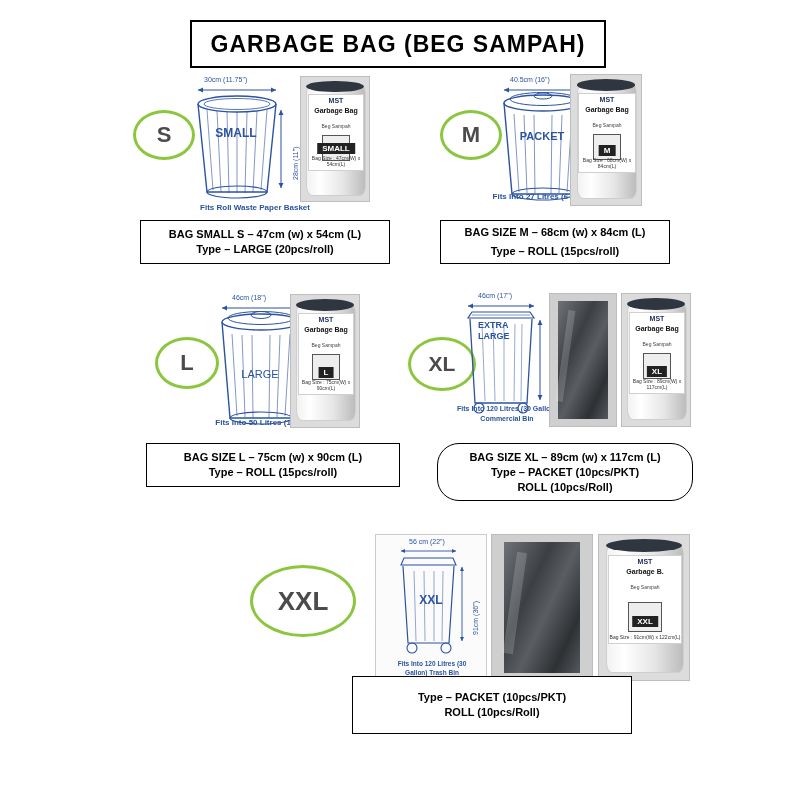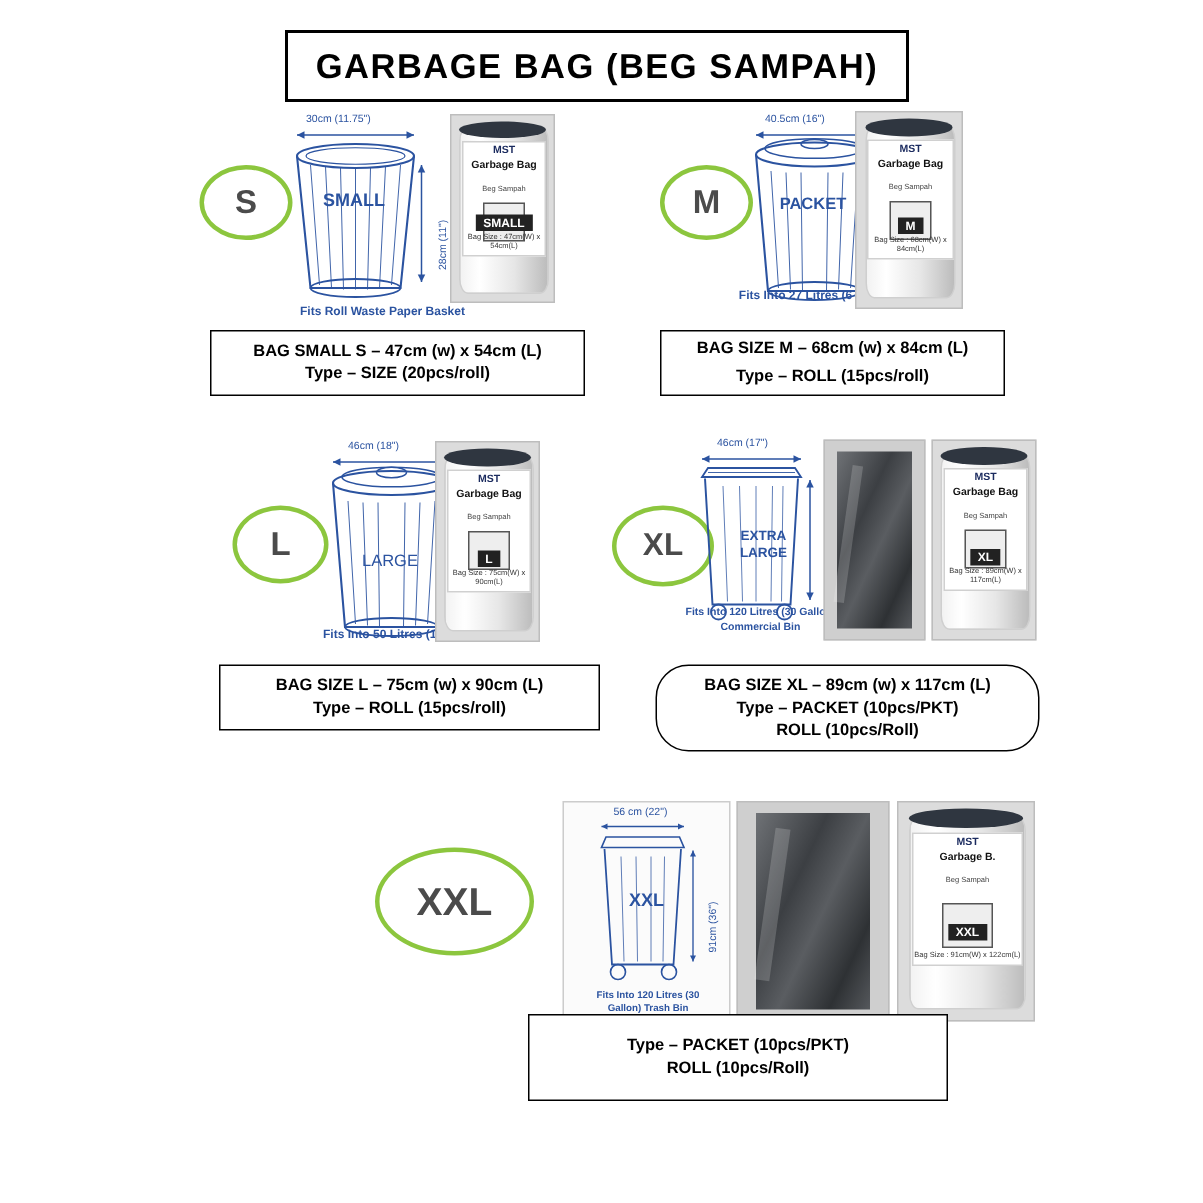--- a/index.html
+++ b/index.html
@@ -265,21 +265,21 @@
       <div class="prod">Garbage Bag</div>
       <div class="sub">Beg Sampah</div>
       <div class="mini-bin"></div>
       <div class="sizechip">SMALL</div>
       <div class="footer">Bag Size : 47cm(W) x 54cm(L)</div>
     </div>
   </div>
 
   <div class="caption-box" style="left:140px; top:220px; width:250px; height:44px;">
     <div>BAG SMALL S – 47cm (w) x 54cm (L)</div>
-    <div>Type – SIZE (20pcs/roll)</div>
+    <div>Type – LARGE (20pcs/roll)</div>
   </div>
 
   <div class="badge" style="left:440px; top:110px; width:56px; height:44px; font-size:22px;">
     <span>M</span>
   </div>
 
   <div class="drawing" style="left:484px; top:70px; width:115px; height:145px;">
     <svg width="115" height="145" viewBox="0 0 115 145">
       <line x1="20" y1="20" x2="98" y2="20" stroke="#2b53a0" stroke-width="1"></line>
       <polygon points="20,20 25,17.5 25,22.5" fill="#2b53a0"></polygon>
@@ -396,21 +396,21 @@
       <circle cx="27" cy="120" r="5" fill="none" stroke="#2b53a0" stroke-width="1.2"></circle>
       <circle cx="71" cy="120" r="5" fill="none" stroke="#2b53a0" stroke-width="1.2"></circle>
 
       <line x1="88" y1="32" x2="88" y2="112" stroke="#2b53a0" stroke-width="1"></line>
       <polygon points="88,32 85.5,37 90.5,37" fill="#2b53a0"></polygon>
       <polygon points="88,112 85.5,107 90.5,107" fill="#2b53a0"></polygon>
     </svg>
     <div class="dim-label" style="left:26px; top:4px;">46cm (17")</div>
     <div class="dim-label vert" style="left:98px; top:106px;">79cm (31")</div>
   </div>
-  <div style="position:absolute; left:478px; top:352px; width:62px; text-align:center; font-size:9px; font-weight:bold; color:#2b53a0; line-height:11px;">EXTRA LARGE</div>
+  <div style="position:absolute; left:478px; top:320px; width:62px; font-size:9px; font-weight:bold; color:#2b53a0; line-height:11px;">EXTRA LARGE</div>
   <div class="fits-label" style="left:452px; top:404px; width:110px; white-space:normal; line-height:10px; font-size:7px;">Fits Into 120 Litres (30 Gallon) Commercial Bin</div>
 
   <div class="photo packet" style="left:549px; top:293px; width:66px; height:132px;">
     <div class="bagblock"></div>
     <div class="sheen"></div>
   </div>
 
   <div class="photo" style="left:621px; top:293px; width:68px; height:132px;">
     <div class="roll-body"></div>
     <div class="roll-top"></div>

